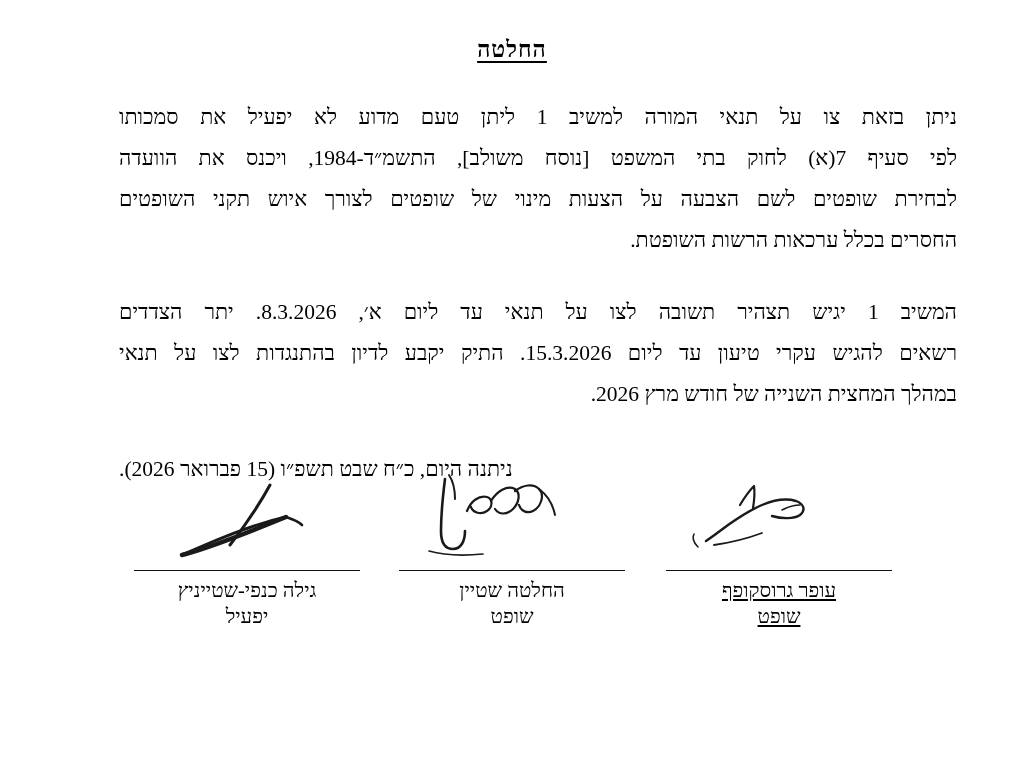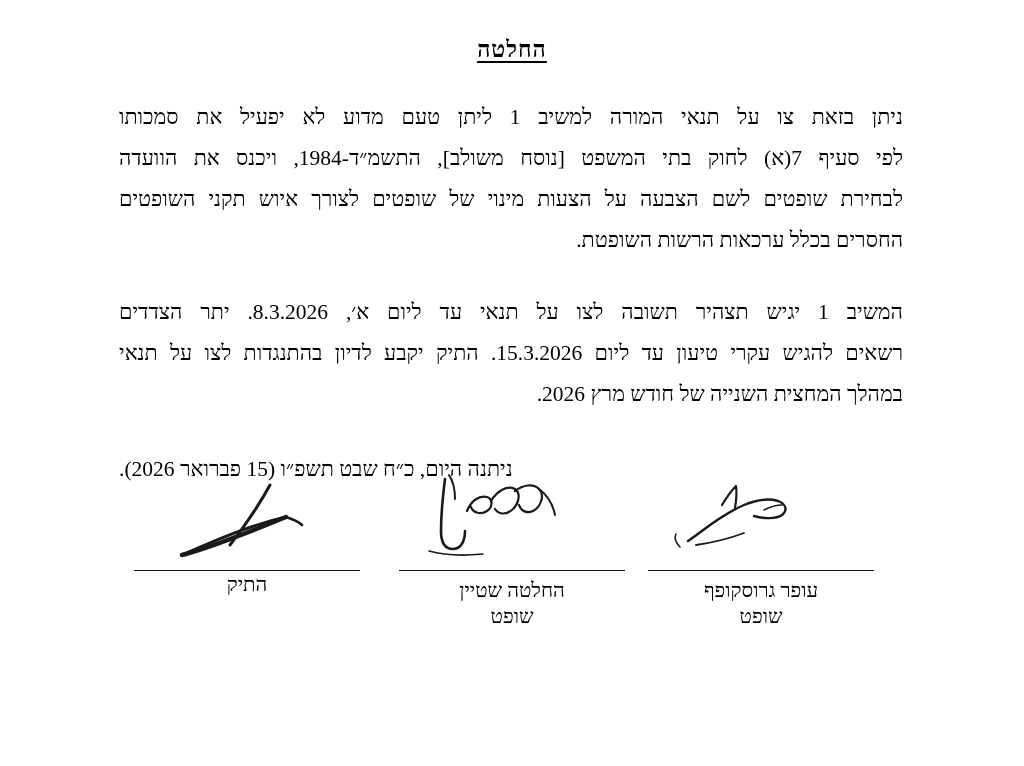--- a/index.html
+++ b/index.html
@@ -29,21 +29,21 @@
     margin-top: 36px;
     letter-spacing: 1px;
     direction: rtl;
   }
   .body-block {
     direction: rtl;
     text-align: justify;
     text-align-last: justify;
     font-size: 21.5px;
     line-height: 41px;
-    margin: 0 120px 0 118px;
+    margin: 0 66px 0 118px;
   }
   .para-1 { margin-top: 34px; }
   .para-2 { margin-top: 31px; }
   .para-2-last { text-align-last: right; }
   .para-1-last { text-align-last: right; }
   .given-line {
     direction: rtl;
     text-align: left;
     font-size: 21.5px;
     line-height: 41px;
@@ -54,21 +54,21 @@
     left: 0;
     right: 0;
     top: 455px;
     height: 200px;
   }
   .sig-col {
     position: absolute;
     width: 250px;
     text-align: center;
   }
-  .sig-col.right { right: 138px; }
+  .sig-col.right { right: 120px; text-decoration: underline; }
   .sig-col.center { left: 50%; margin-left: -125px; }
   .sig-col.left { left: 122px; }
   .sig-ink {
     height: 115px;
     position: relative;
   }
   .sig-ink svg {
     position: absolute;
     left: 0;
     top: 0;
@@ -155,18 +155,19 @@
         <svg width="250" height="115" viewBox="0 0 250 115" aria-hidden="true">
           <g fill="none" stroke="#1a1a1a" stroke-linecap="round" stroke-linejoin="round">
             <path d="M148 30 C136 52, 122 72, 108 90" stroke-width="3"></path>
             <path d="M60 100 C92 86, 128 70, 164 62" stroke-width="3"></path>
             <path d="M60 100 C84 94, 120 80, 164 62" stroke-width="4.5"></path>
             <path d="M164 62 C170 64, 176 66, 180 70" stroke-width="2.6"></path>
           </g>
         </svg>
       </div>
       <div class="sig-rule"></div>
-      <div class="sig-role">התיק</div>
+      <div class="sig-name">גילה כנפי-שטייניץ</div>
+      <div class="sig-role">יפעיל</div>
     </div>
 
   </div>
 
 </div>
 
 </body></html>

